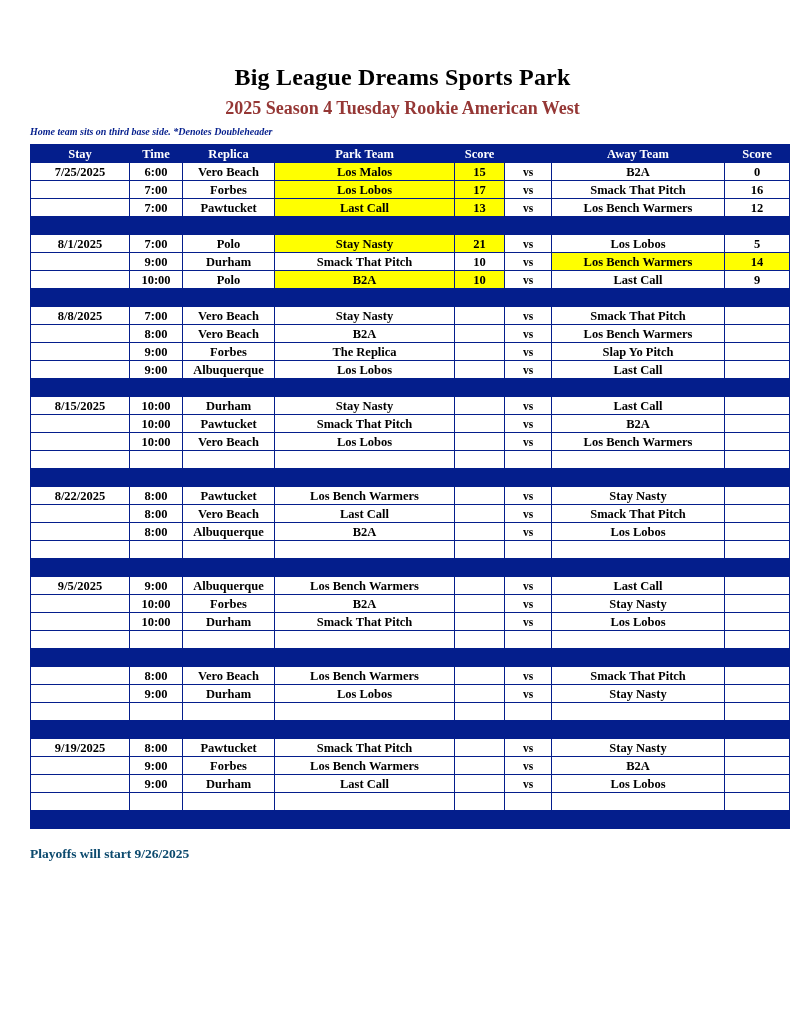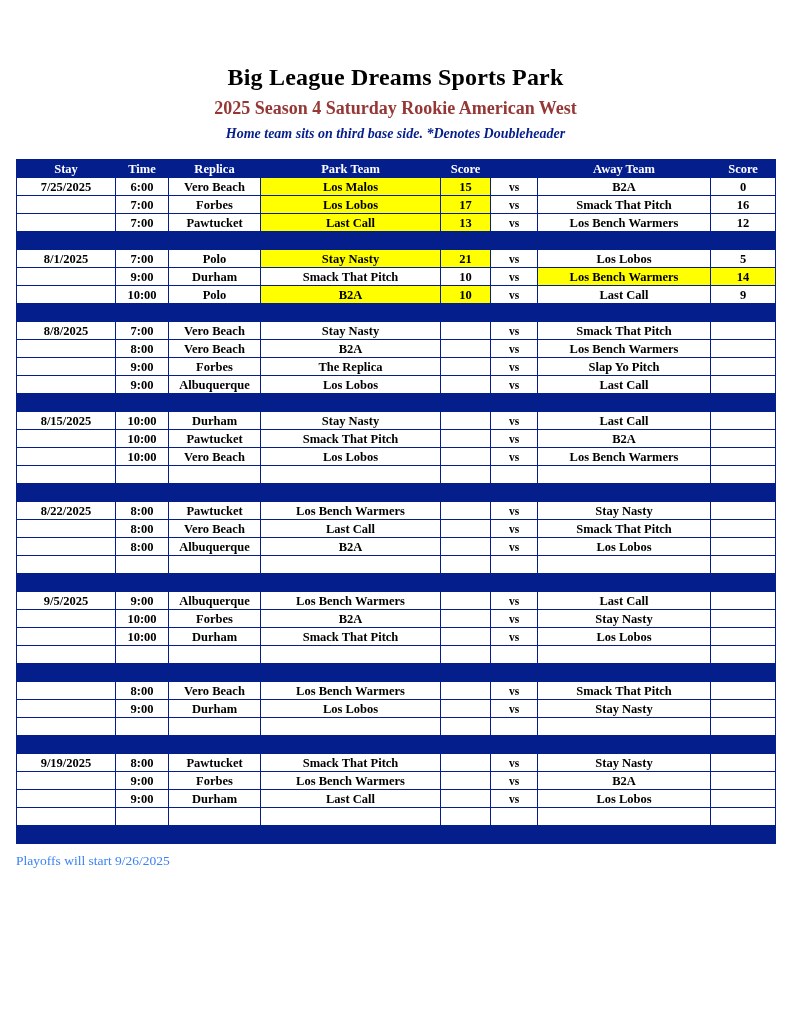--- a/index.html
+++ b/index.html
@@ -11,41 +11,41 @@
   html, body {
     margin: 0;
     padding: 0;
     background: #ffffff;
     width: 791px;
     font-family: "Liberation Serif", serif;
   }
   .page {
     width: 791px;
     min-height: 1024px;
-    padding: 64px 16px 20px 16px;
+    padding: 64px 16px 20px 30px;
   }
   .title {
     margin: 0 0 7px 0;
     text-align: center;
     font-size: 24px;
     font-weight: bold;
     color: #000000;
     letter-spacing: 0.2px;
   }
   .subtitle {
     margin: 0 0 7px 0;
     text-align: center;
     font-size: 18px;
     font-weight: bold;
     color: var(--subtitle-red);
   }
   .note {
-    margin: 0 0 17px 0;
-    text-align: center;
-    font-size: 14px;
+    margin: 0 0 7px 0;
+    text-align: left;
+    font-size: 10px;
     font-weight: bold;
     font-style: italic;
     color: var(--navy);
   }
   table.schedule {
     border-collapse: collapse;
     table-layout: fixed;
     width: 759px;
   }
   table.schedule th,
@@ -71,32 +71,32 @@
     font-size: 11.5px;
   }
   table.schedule td.hl {
     background: var(--yellow);
   }
   table.schedule tr.sep td {
     background: var(--navy);
     border-color: var(--navy);
   }
   .footer-note {
-    margin-top: 9px;
+    margin-top: 17px;
     font-size: 13.5px;
-    font-weight: normal;
-    color: #3b82f6;
+    font-weight: bold;
+    color: #0c4a6e;
   }
 </style>
 </head>
 <body>
 
 <div class="page">
   <h1 class="title">Big League Dreams Sports Park</h1>
-  <h2 class="subtitle">2025 Season 4 Saturday Rookie American West</h2>
+  <h2 class="subtitle">2025 Season 4 Tuesday Rookie American West</h2>
   <div class="note">Home team sits on third base side.  *Denotes Doubleheader</div>
 
   <table class="schedule">
     <colgroup>
       <col style="width:99px">
       <col style="width:53px">
       <col style="width:92px">
       <col style="width:180px">
       <col style="width:50px">
       <col style="width:47px">

